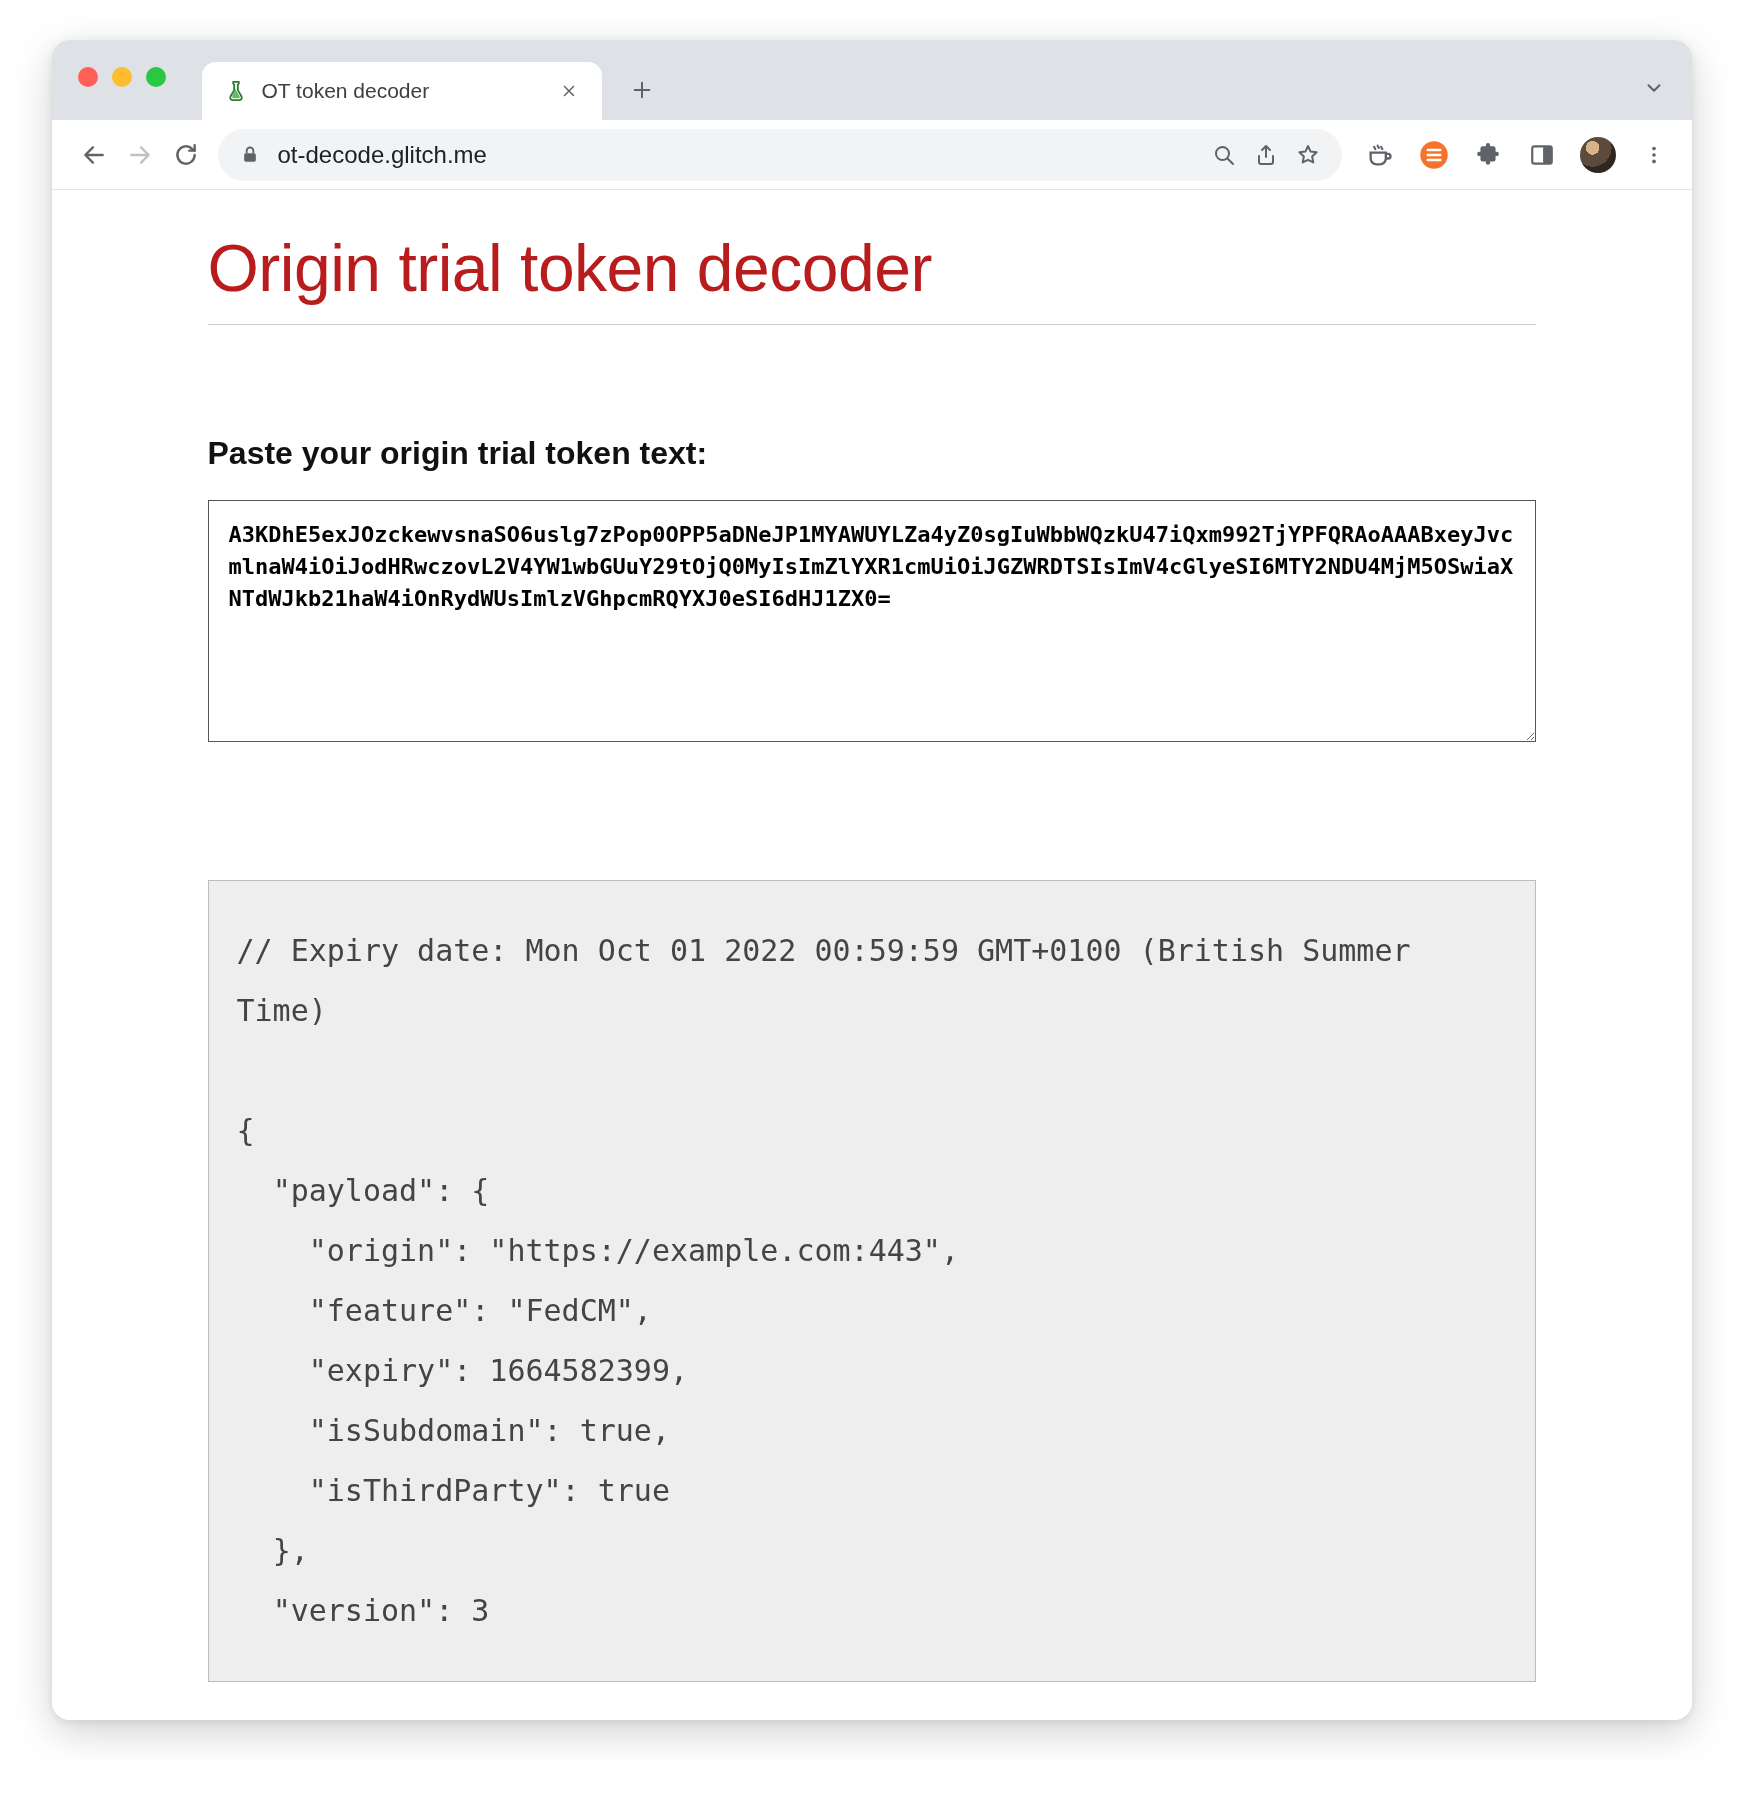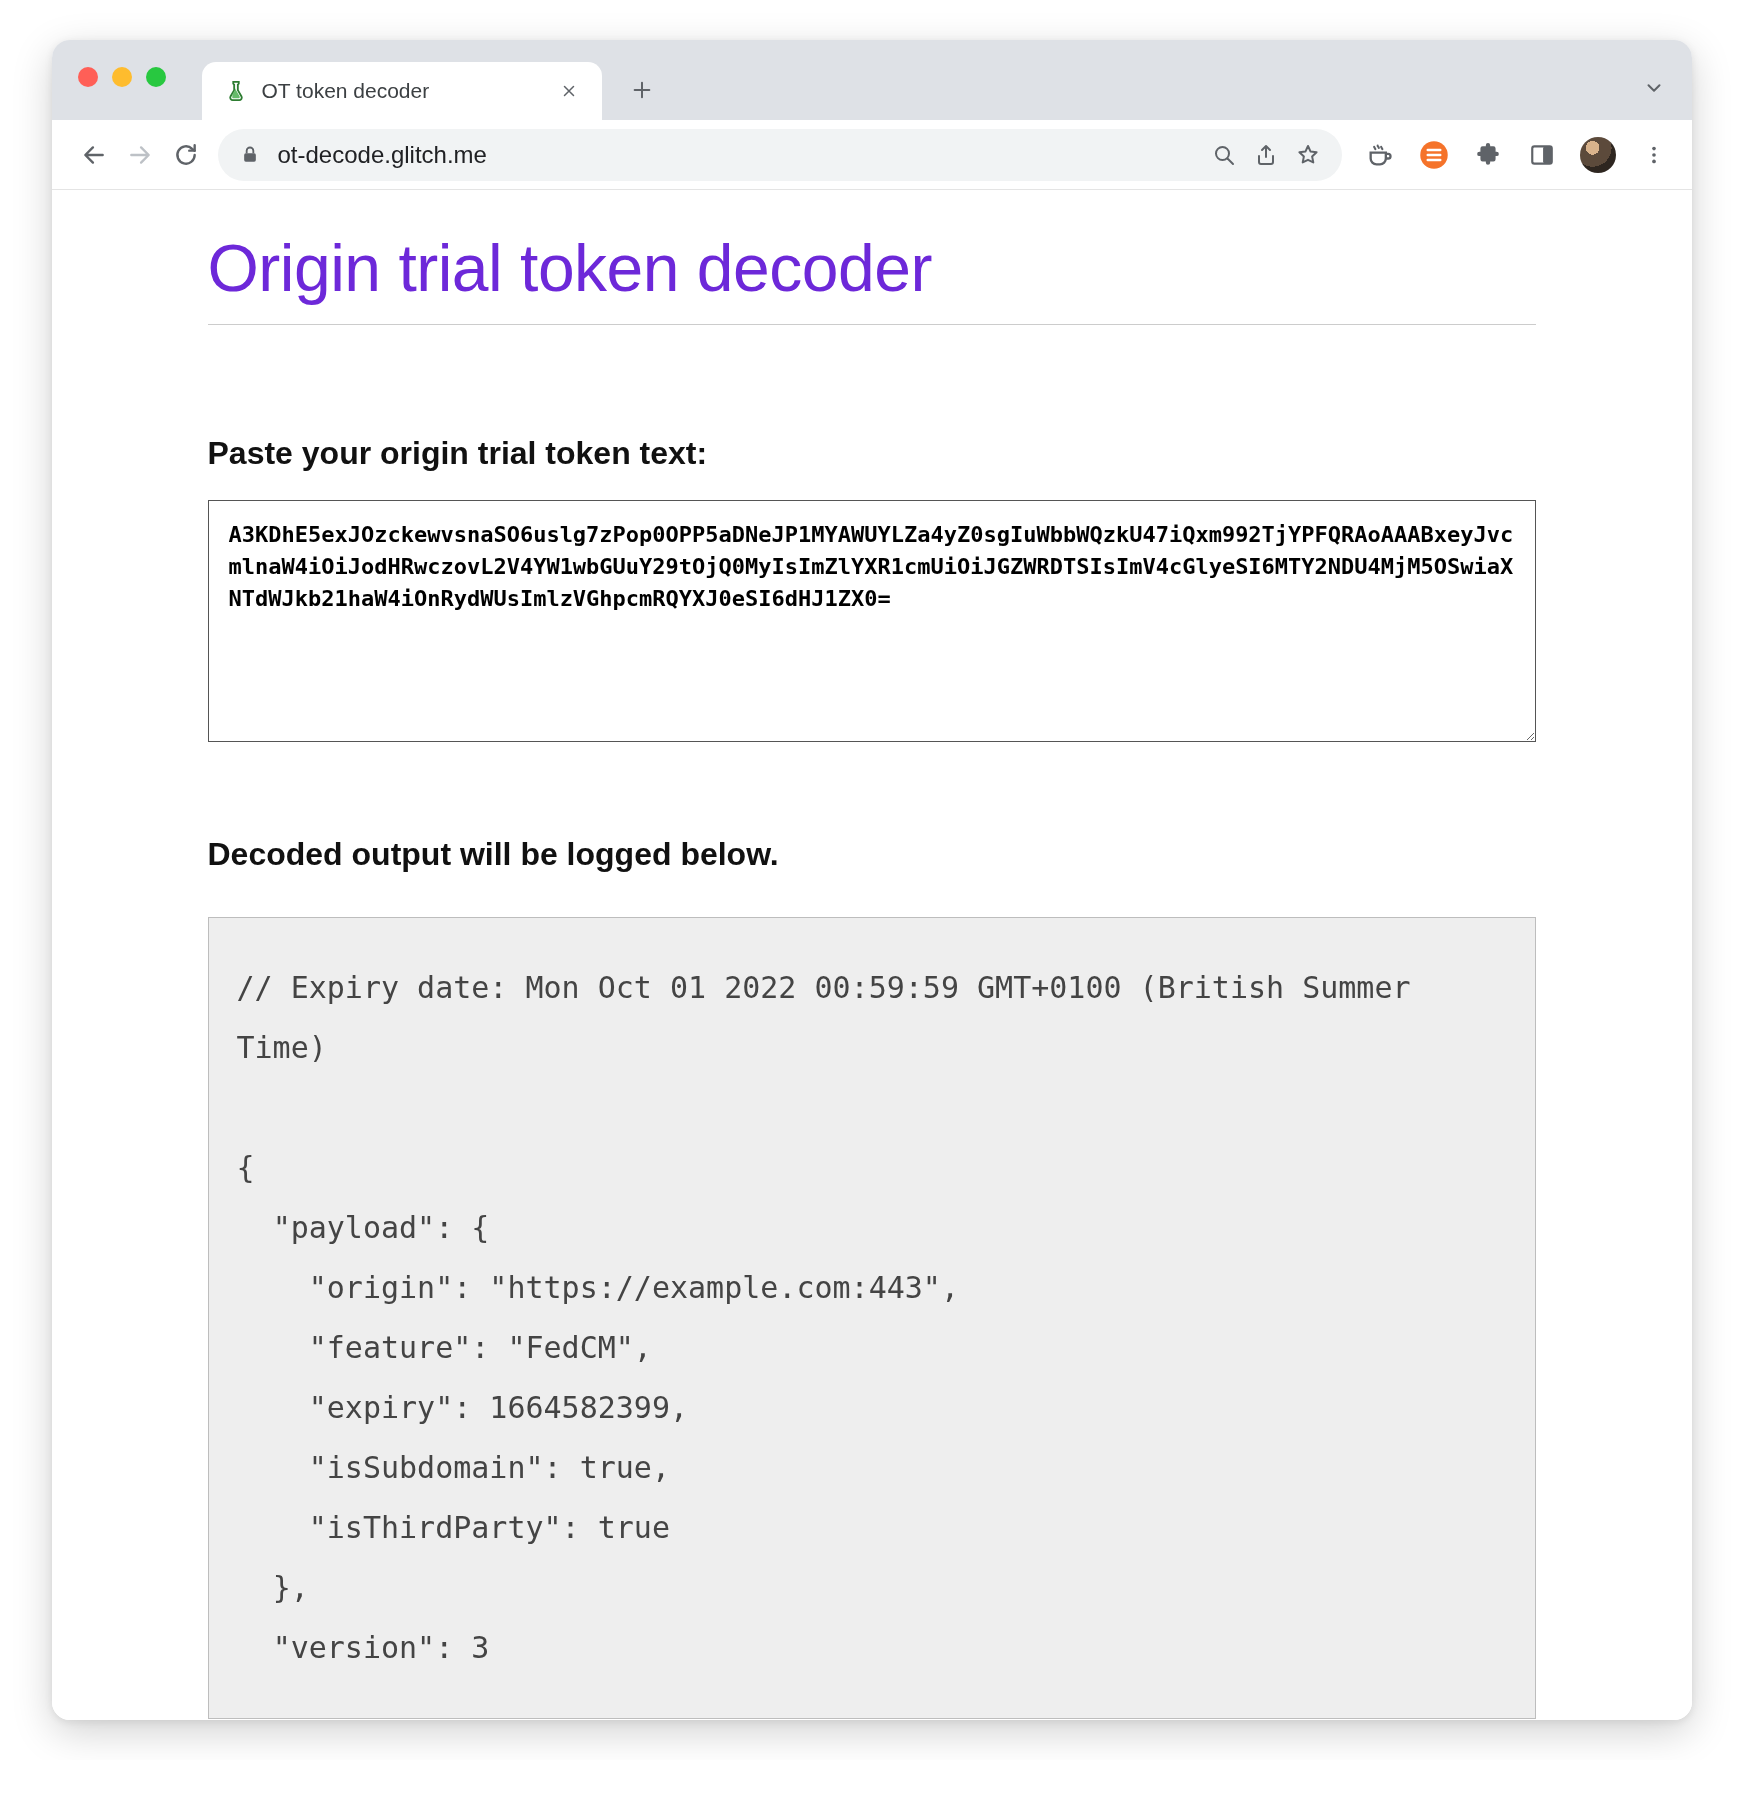--- a/index.html
+++ b/index.html
@@ -170,21 +170,21 @@
     }
     .content {
       max-width: 1360px;
       margin: 0 auto;
       padding: 40px 16px 0 16px;
     }
     h1.page-title {
       font-size: 66px;
       font-weight: 400;
       letter-spacing: -0.5px;
-      color: #6d28d9;
+      color: #b91c1c;
       border-bottom: 1px solid #ccc;
       padding-bottom: 18px;
       margin-bottom: 110px;
     }
     h2.section-label {
       font-size: 32px;
       font-weight: 700;
       color: #111;
       margin-bottom: 28px;
     }
@@ -344,21 +344,20 @@
   </div>
 
   <div class="page">
     <div class="content">
       <h1 class="page-title">Origin trial token decoder</h1>
 
       <h2 class="section-label">Paste your origin trial token text:</h2>
 
       <textarea class="token-input" style="">A3KDhE5exJOzckewvsnaSO6uslg7zPop0OPP5aDNeJP1MYAWUYLZa4yZ0sgIuWbbWQzkU47iQxm992TjYPFQRAoAAABxeyJvcmlnaW4iOiJodHRwczovL2V4YW1wbGUuY29tOjQ0MyIsImZlYXR1cmUiOiJGZWRDTSIsImV4cGlyeSI6MTY2NDU4MjM5OSwiaXNTdWJkb21haW4iOnRydWUsImlzVGhpcmRQYXJ0eSI6dHJ1ZX0=</textarea>
 
-      <h2 class="section-label">Decoded output will be logged below.</h2>
 
       <pre class="output-box">// Expiry date: Mon Oct 01 2022 00:59:59 GMT+0100 (British Summer Time)
 
 {
   "payload": {
     "origin": "https://example.com:443",
     "feature": "FedCM",
     "expiry": 1664582399,
     "isSubdomain": true,
     "isThirdParty": true

